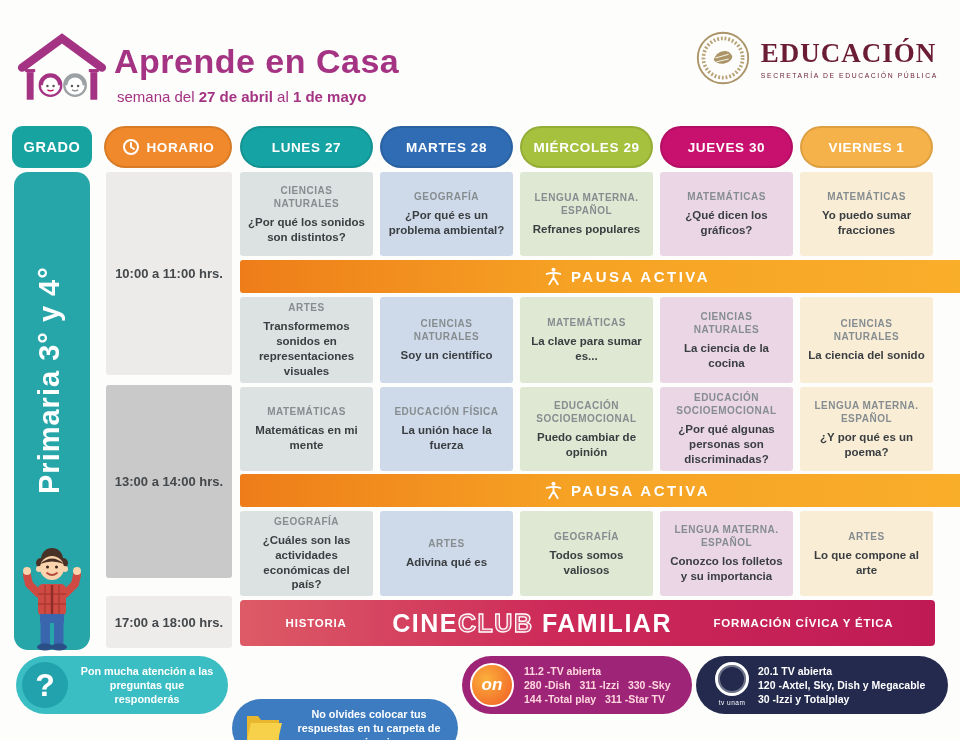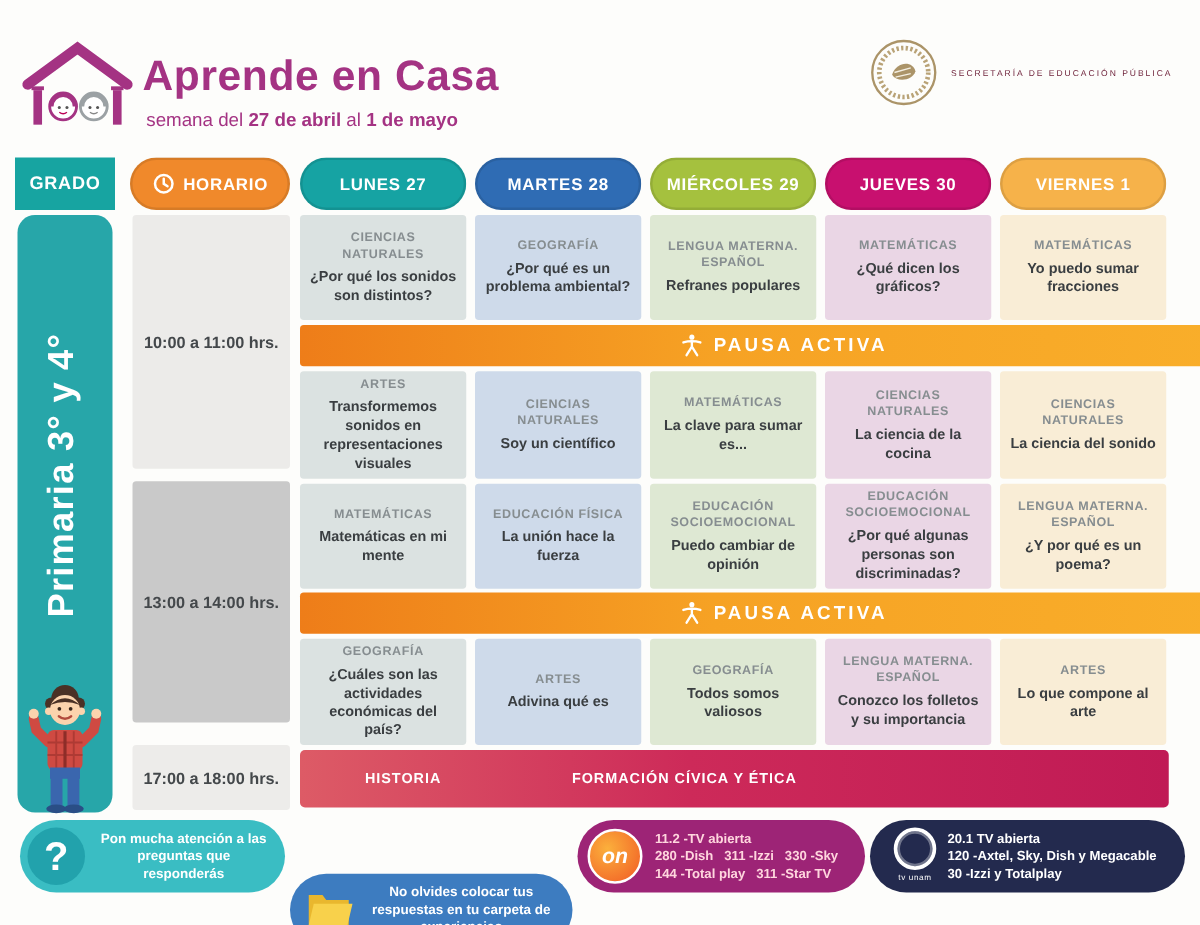--- a/index.html
+++ b/index.html
@@ -14,21 +14,21 @@
   .week-subtitle b{font-weight:800;}
   .sep-logo{position:absolute;right:22px;top:30px;display:flex;align-items:center;gap:10px;}
   .sep-seal{width:56px;height:56px;}
   .sep-word{color:#6b1d36;}
   .sep-word .wm{font-family:"Liberation Serif","DejaVu Serif",serif;font-size:27px;font-weight:700;letter-spacing:1px;}
   .sep-word .ws{font-size:6.8px;letter-spacing:1.6px;margin-top:3px;}
   
   .hdr{position:absolute;top:126px;height:42px;display:flex;align-items:center;justify-content:center;
        color:#fff;font-weight:700;font-size:13.5px;letter-spacing:.6px;box-sizing:border-box;}
   .pill{border-radius:21px;border:2px solid rgba(0,0,0,.10);}
-  .grado{left:12px;width:80px;background:#17a4a1;border-radius:0;font-size:14.5px;}
+  .grado{left:12px;width:80px;background:#17a4a1;border-radius:11px;font-size:14.5px;}
   .horario{left:104px;width:128px;background:#f0892b;gap:7px;}
   .d0{left:240px;width:133px;background:#16a3a3;}
   .d1{left:380px;width:133px;background:#2f6cb4;}
   .d2{left:520px;width:133px;background:#a5c13e;}
   .d3{left:660px;width:133px;background:#c8106f;}
   .d4{left:800px;width:133px;background:#f6b24a;}
   
   .sidebar{position:absolute;left:14px;top:172px;width:76px;height:478px;background:#27a6a9;border-radius:14px;}
   .grade-label{position:absolute;top:14px;left:50%;margin-left:-19px;height:388px;
       writing-mode:vertical-rl;transform:rotate(180deg);text-align:center;
@@ -112,20 +112,21 @@
   <div class="week-subtitle"><span>semana del </span><b>27 de abril</b><span> al </span><b>1 de mayo</b></div>
 
   <div class="sep-logo">
     <svg class="sep-seal" viewBox="0 0 60 60">
       <circle cx="30" cy="30" r="27" fill="none" stroke="#ab9468" stroke-width="2"></circle>
       <circle cx="30" cy="30" r="21" fill="none" stroke="#b9a377" stroke-width="4" stroke-dasharray="2,2"></circle>
       <path d="M20,32 C24,20 38,20 40,29 C38,37 24,39 20,32 z" fill="#ab9468"></path>
       <path d="M22,30 l14,-4 M23,34 l13,-3" stroke="#f4efe2" stroke-width="1.2"></path>
     </svg>
     <div class="sep-word">
+      <div class="wm">EDUCACIÓN</div>
       <div class="ws">SECRETARÍA DE EDUCACIÓN PÚBLICA</div>
     </div>
   </div>
 
   <div class="hdr grado">GRADO</div>
   <div class="hdr pill horario">
     <svg width="18" height="18" viewBox="0 0 18 18">
       <circle cx="9" cy="9" r="7" fill="none" stroke="#fff" stroke-width="2"></circle>
       <path d="M9,5 L9,9 L12,11" fill="none" stroke="#fff" stroke-width="2" stroke-linecap="round"></path>
     </svg>
@@ -264,20 +265,21 @@
       <div class="subj">LENGUA MATERNA. ESPAÑOL</div>
       <div class="topic">Conozco los folletos y su importancia</div>
     </div>
   <div class="cell r4 x4 c-vie">
       <div class="subj">ARTES</div>
       <div class="topic">Lo que compone al arte</div>
     </div>
 
   <div class="cineclub">
     <div class="cc-side cc-left">HISTORIA</div>
+    <div class="cc-title"><span>CINE</span><span class="cc-outline">CLUB</span><span> FAMILIAR</span></div>
     <div class="cc-side cc-right">FORMACIÓN CÍVICA Y ÉTICA</div>
   </div>
 
   <div class="fpill f1">
     <div class="q-circle">?</div>
     <div class="tip-text">Pon mucha atención a las preguntas que responderás</div>
   </div>
 
   <div class="fpill f2">
     <div class="folder-wrap">

